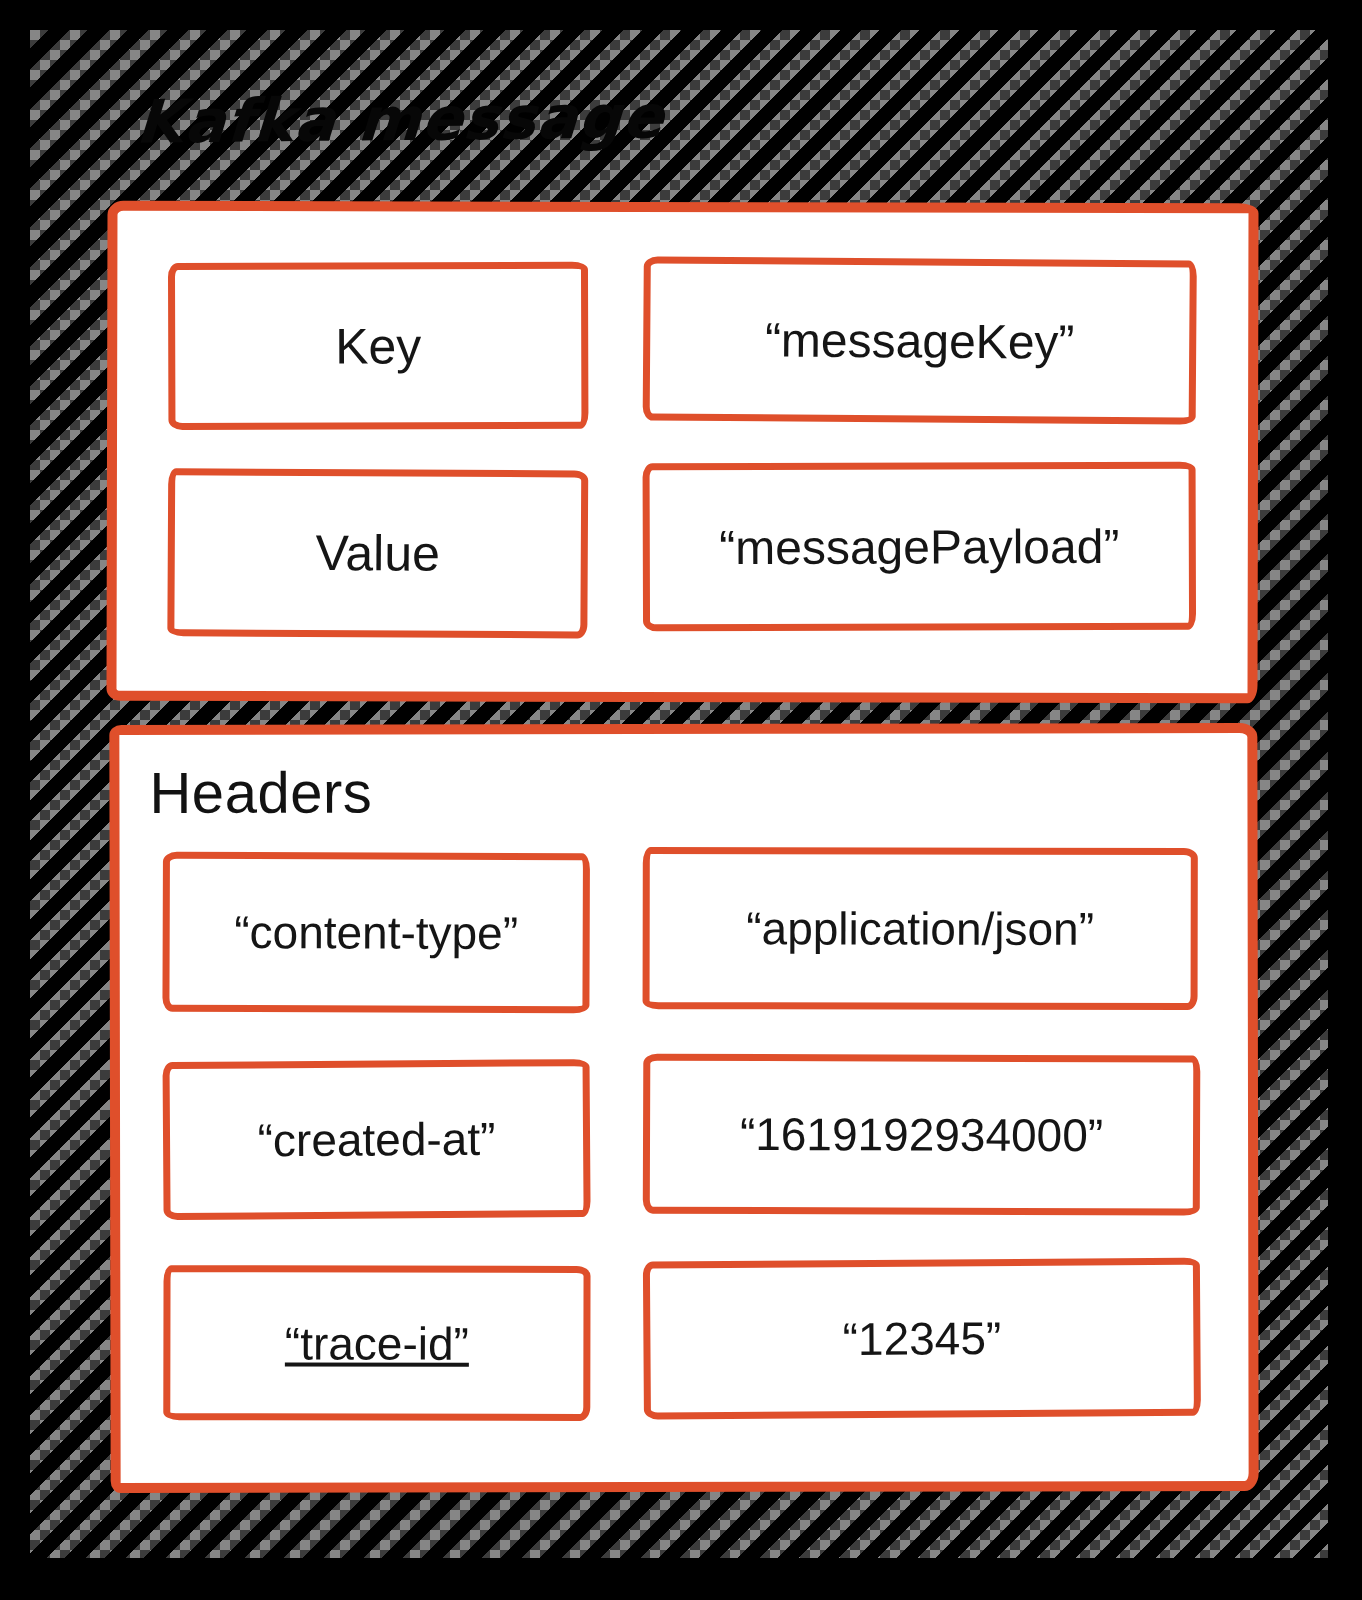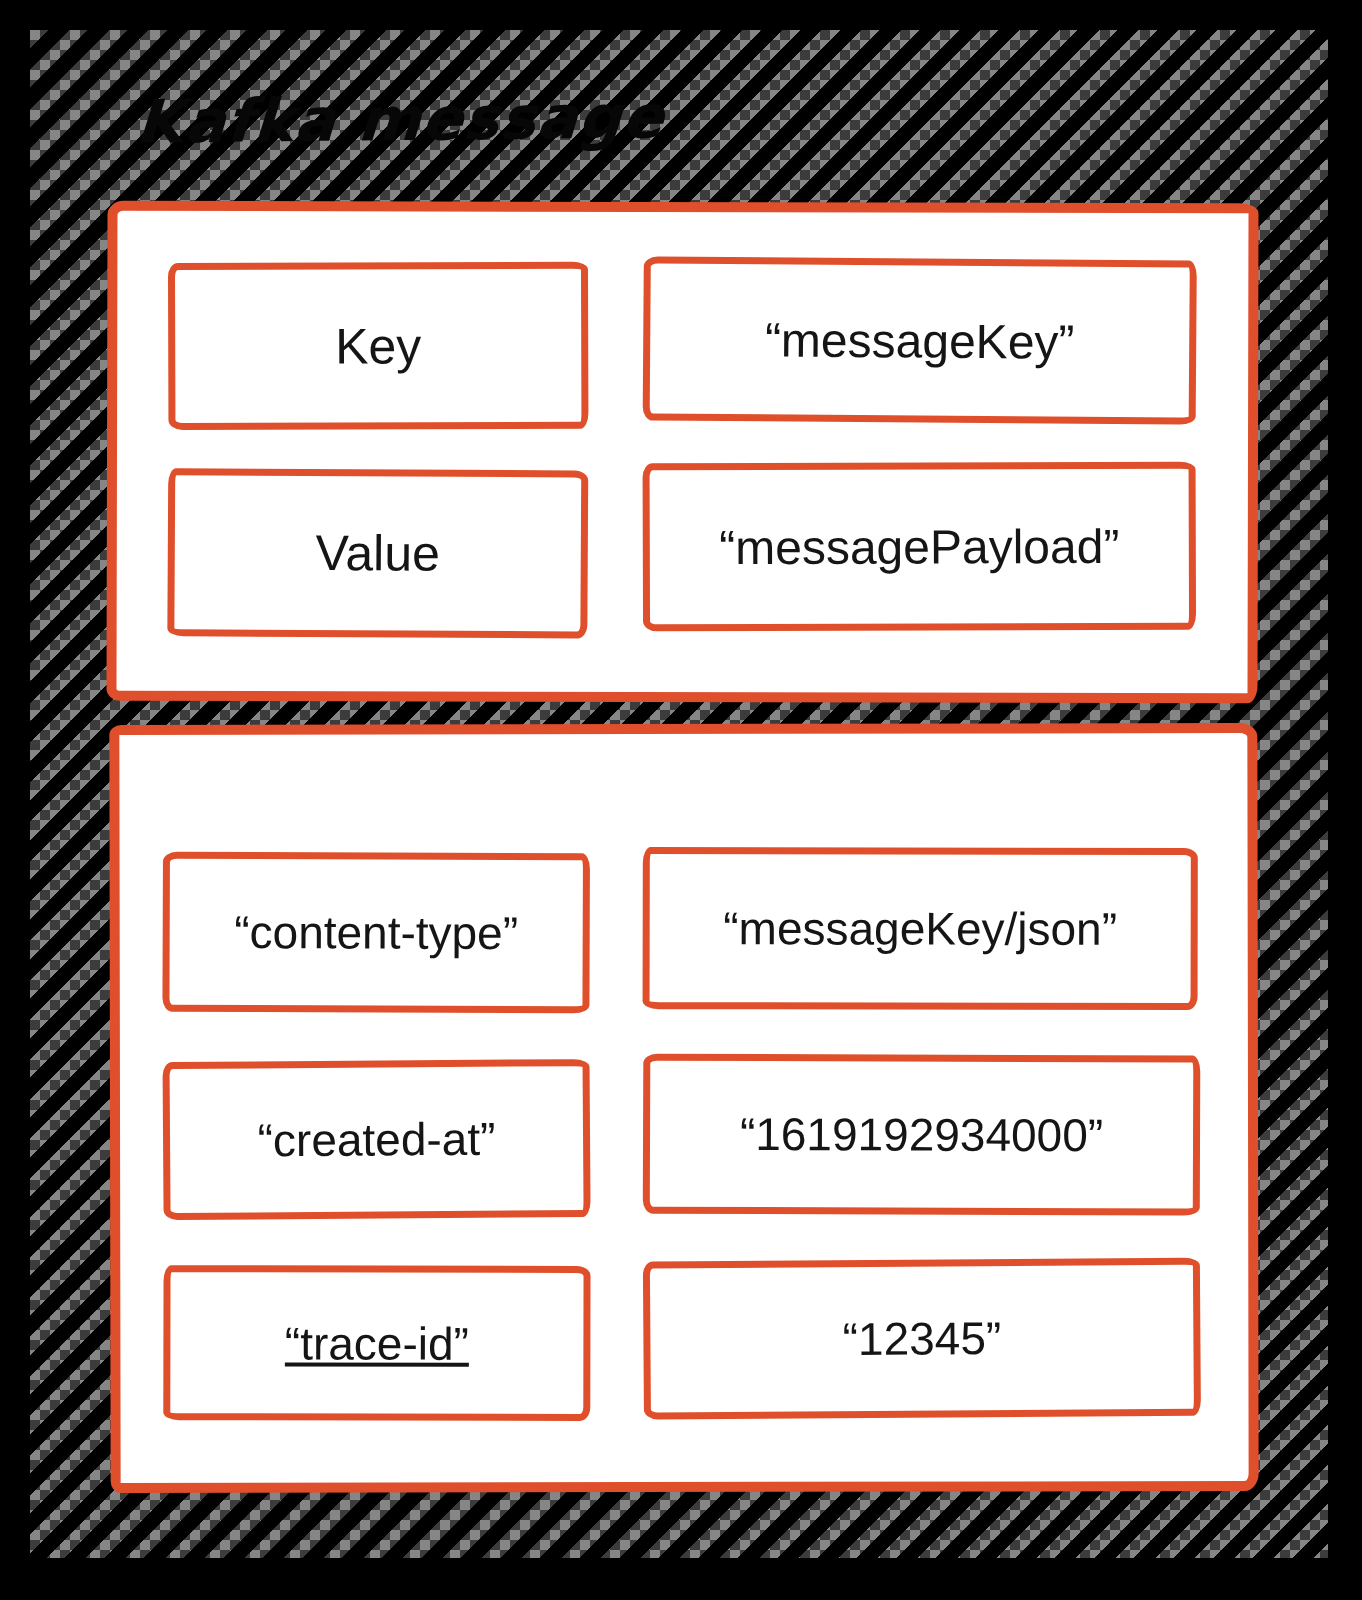--- a/index.html
+++ b/index.html
@@ -104,23 +104,24 @@
   <div class="title">Kafka message</div>
 
   <section class="panel panel-top">
     <div class="box label-box pos-key tilt-a">Key</div>
     <div class="box value-box pos-keyval tilt-b">“messageKey”</div>
     <div class="box label-box pos-val tilt-c">Value</div>
     <div class="box value-box pos-valval tilt-a">“messagePayload”</div>
   </section>
 
   <section class="panel panel-bottom">
+    <div class="panel-heading">Headers</div>
 
     <div class="box hdr-box pos-h1k tilt-b">“content-type”</div>
-    <div class="box hdr-box pos-h1v tilt-c">“messageKey/json”</div>
+    <div class="box hdr-box pos-h1v tilt-c">“application/json”</div>
 
     <div class="box hdr-box pos-h2k tilt-a">“created-at”</div>
     <div class="box hdr-box pos-h2v tilt-b">“1619192934000”</div>
 
     <div class="box hdr-box pos-h3k tilt-c">“trace-id”</div>
     <div class="box hdr-box pos-h3v tilt-a">“12345”</div>
   </section>
 </div>
 
 </body></html>

